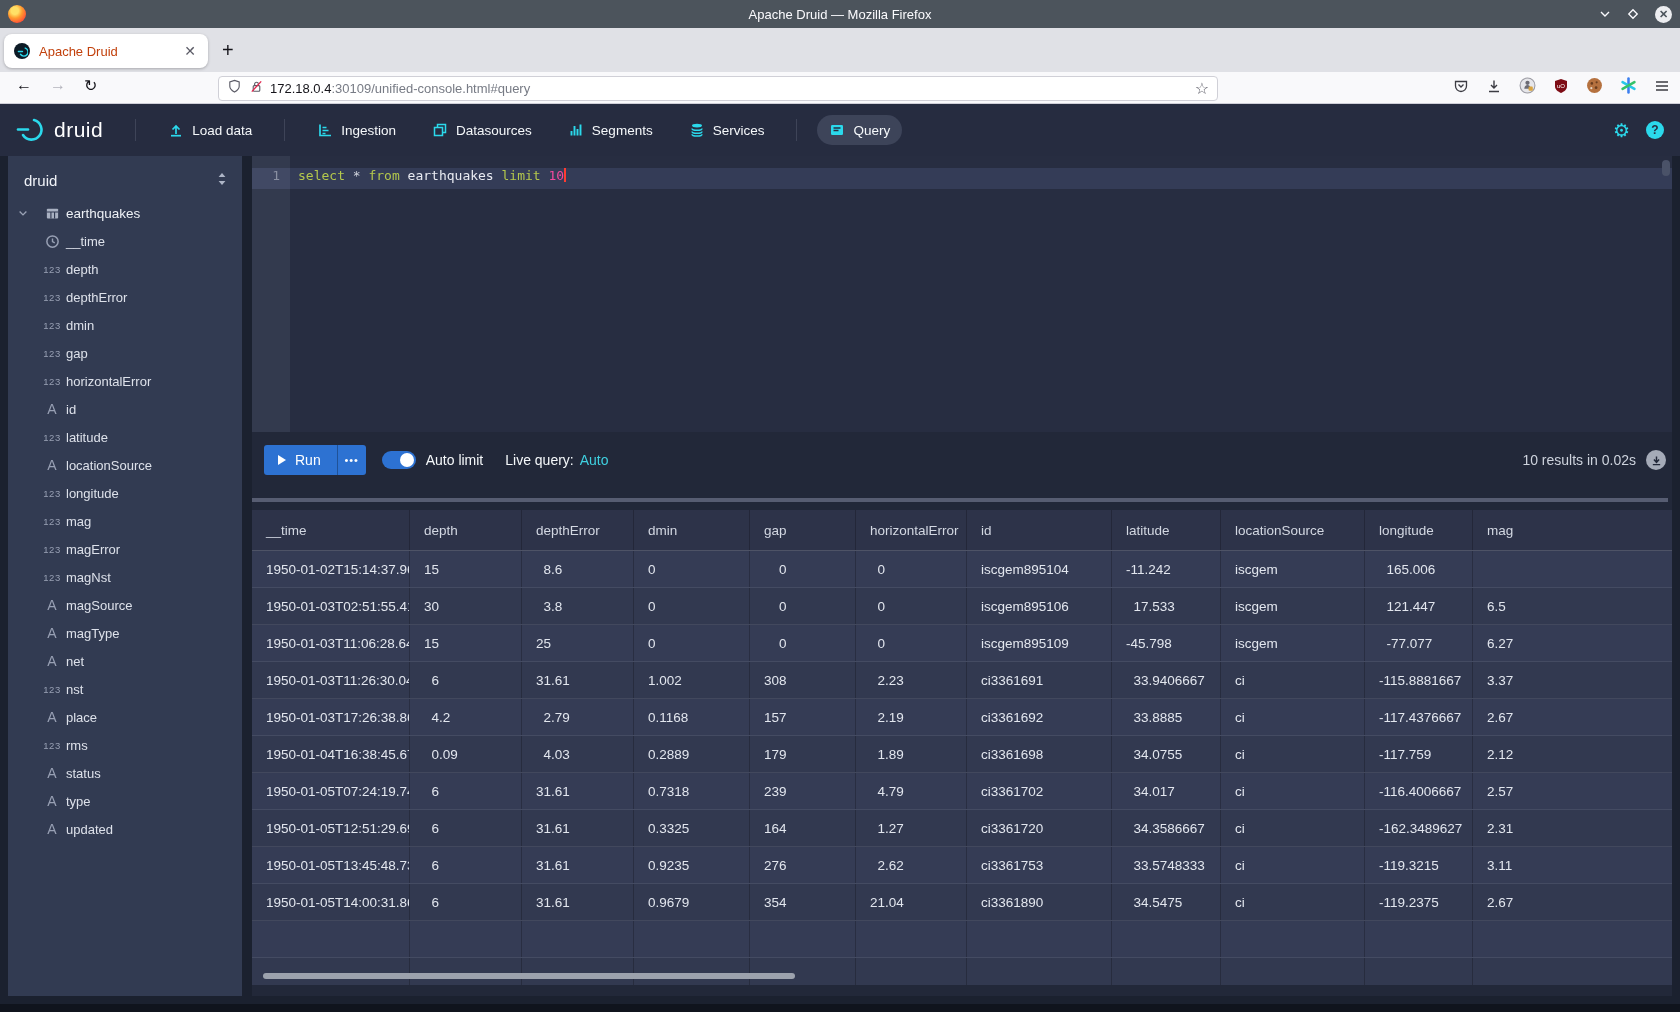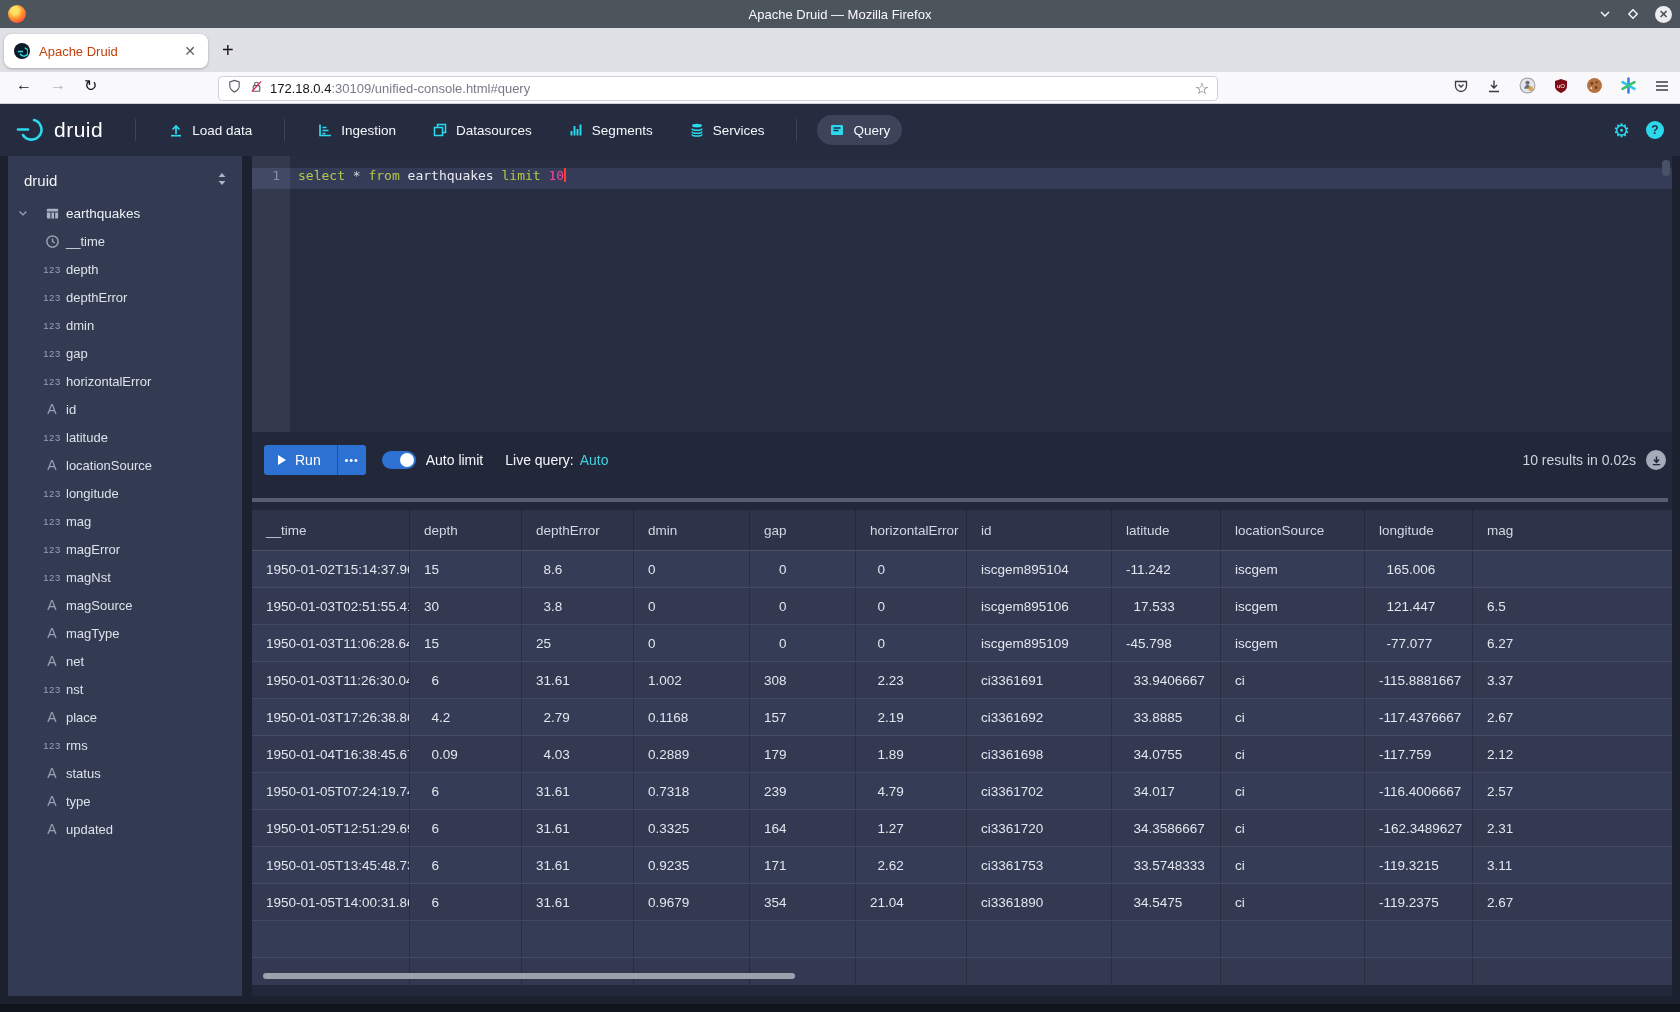--- a/index.html
+++ b/index.html
@@ -544,21 +544,21 @@
             <div class="td" style="width: 109px;"> 34.3586667</div>
             <div class="td" style="width: 144px;">ci</div>
             <div class="td" style="width: 108px;">-162.3489627</div>
             <div class="td" style="width: 207px;">2.31</div>
           </div>
           <div class="trow odd">
             <div class="td" style="width: 158px;">1950-01-05T13:45:48.730Z</div>
             <div class="td" style="width: 112px;"> 6</div>
             <div class="td" style="width: 112px;">31.61</div>
             <div class="td" style="width: 116px;">0.9235</div>
-            <div class="td" style="width: 106px;">171</div>
+            <div class="td" style="width: 106px;">276</div>
             <div class="td" style="width: 111px;"> 2.62</div>
             <div class="td" style="width: 145px;">ci3361753</div>
             <div class="td" style="width: 109px;"> 33.5748333</div>
             <div class="td" style="width: 144px;">ci</div>
             <div class="td" style="width: 108px;">-119.3215</div>
             <div class="td" style="width: 207px;">3.11</div>
           </div>
           <div class="trow even">
             <div class="td" style="width: 158px;">1950-01-05T14:00:31.860Z</div>
             <div class="td" style="width: 112px;"> 6</div>

